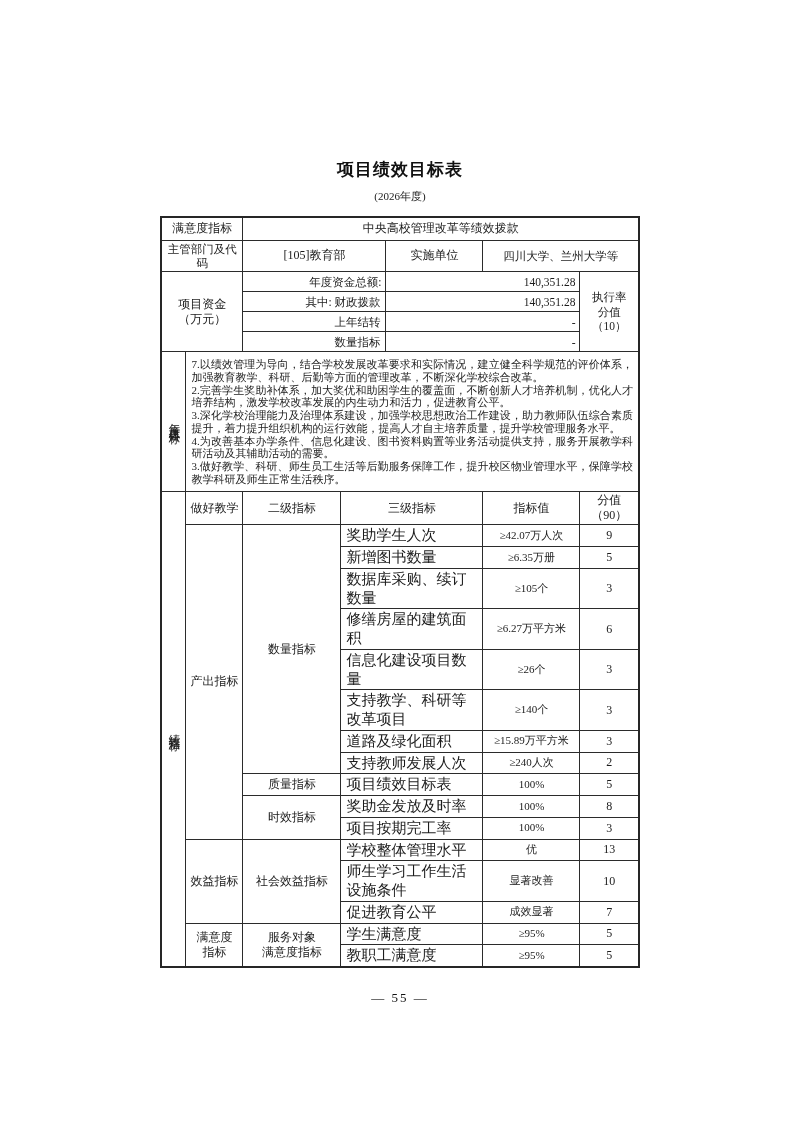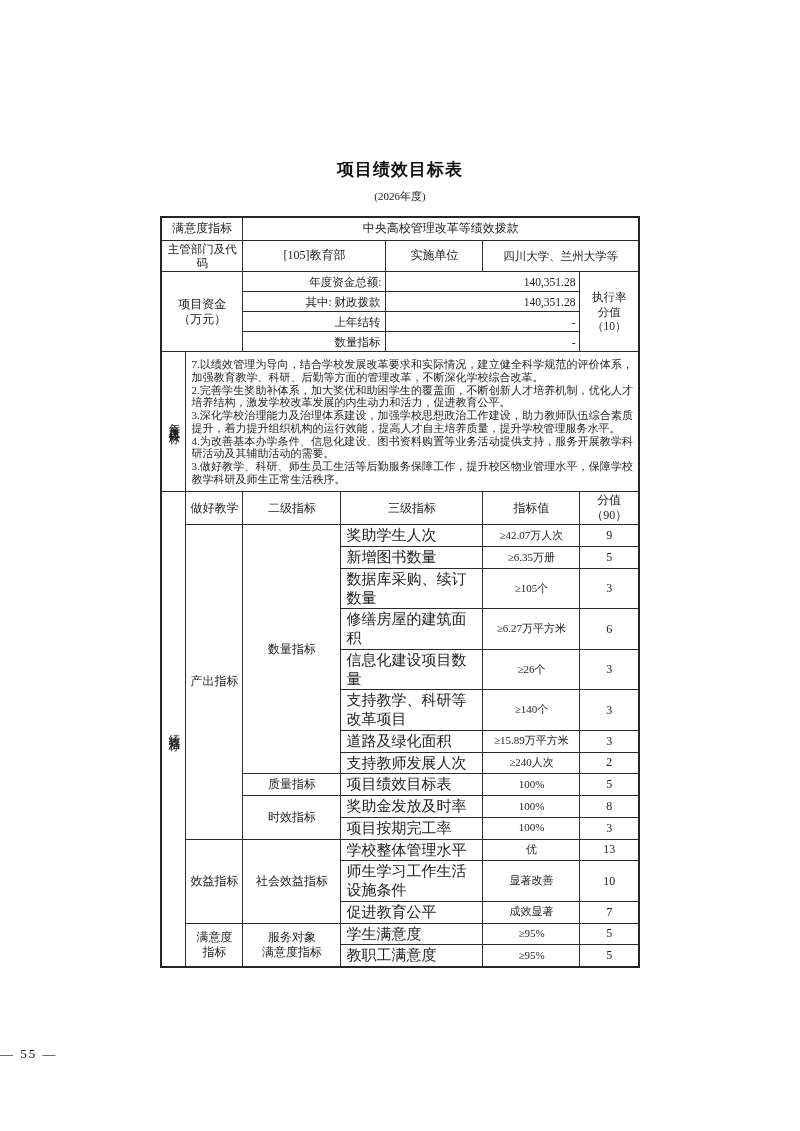--- a/index.html
+++ b/index.html
@@ -42,22 +42,22 @@
     display:inline-block;letter-spacing:2px;line-height:1;font-size:11.5px;
   }
   td.goal-cell{
     text-align:justify;vertical-align:middle;
     font-size:11px;line-height:1.16;padding:4px 5px;
   }
   .goal-item{text-align:justify;text-justify:inter-ideograph;margin:0;}
   td.name-cell{text-align:left;padding-left:5px;font-size:15px;margin-left:20px;}
   td.val-cell{font-size:11px;}
   .page-number{
-    position:absolute;top:1046px;left:0;width:100%;
-    text-align:left;font-size:13px;letter-spacing:2px;color:#111;
+    position:absolute;top:990px;left:0;width:100%;
+    text-align:center;font-size:13px;letter-spacing:2px;color:#111;
   }
 </style>
 </head>
 <body>
 
 <div class="page">
 
   <h1 class="doc-title">项目绩效目标表</h1>
   <div class="doc-subtitle">(2026年度)</div>
 

